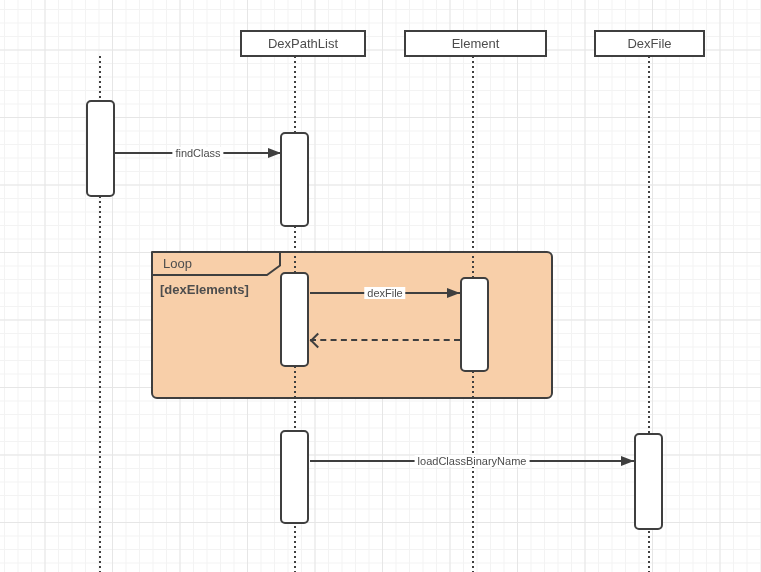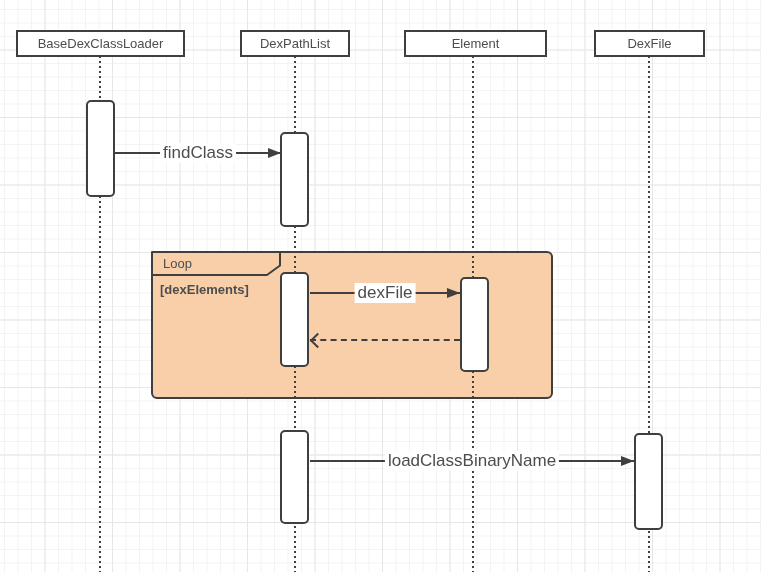--- a/index.html
+++ b/index.html
@@ -22,21 +22,21 @@
   
   .head {
     position:absolute; top:30px; height:27px; box-sizing:border-box;
     background:var(--shape-fill,#ffffff);
     border:2px solid var(--stroke,#3f3f3f);
     display:flex; align-items:center; justify-content:center;
     font-size:13px; color:var(--text,#4d4d4d);
     z-index:3;
   }
   .head-1 { left:16px;  width:169px; }
-  .head-2 { left:240px; width:110px;text-align:right; }
+  .head-2 { left:240px; width:126px;text-align:right; }
   .head-3 { left:404px; width:143px; }
   .head-4 { left:594px; width:111px; }
 
   
   .lifeline {
     position:absolute; top:56px; bottom:0; width:2px; z-index:2;
     background-image:repeating-linear-gradient(180deg,
       var(--stroke,#3f3f3f) 0 2px, transparent 2px 5px);
   }
   .life-1 { left:99px; }
@@ -93,21 +93,21 @@
   }
   .arrow-open {
     position:absolute; left:2px; top:-4.5px; width:11px; height:11px;
     border-top:2px solid var(--stroke,#3f3f3f);
     border-left:2px solid var(--stroke,#3f3f3f);
     transform:rotate(-45deg); box-sizing:border-box;
   }
   .msg-label {
     position:absolute; left:50%; top:1px; transform:translate(-50%,-50%);
     background:var(--shape-fill,#ffffff); padding:0 3px; white-space:nowrap;
-    font-size:17px; color:var(--text,#4d4d4d);
+    font-size:11px; color:var(--text,#4d4d4d);
   }
 </style>
 </head>
 <body>
 
 <div id="canvas">
 
   <div class="lifeline life-1"></div>
   <div class="lifeline life-2"></div>
   <div class="lifeline life-3"></div>
@@ -115,23 +115,20 @@
 
   <div class="fragment"></div>
   <div class="fragment-tab">
     <svg width="130" height="25" viewBox="0 0 130 25">
       <polygon class="tab-shape" points="1,1 129,1 129,14.5 116,24 1,24"></polygon>
     </svg>
     <span class="tab-label">Loop</span>
   </div>
   <div class="fragment-guard">[dexElements]</div>
 
-  <div class="head head-1">
-    <span>BaseDexClassLoader</span>
-  </div>
   <div class="head head-2">
     <span>DexPathList</span>
   </div>
   <div class="head head-3">
     <span>Element</span>
   </div>
   <div class="head head-4">
     <span>DexFile</span>
   </div>
 

